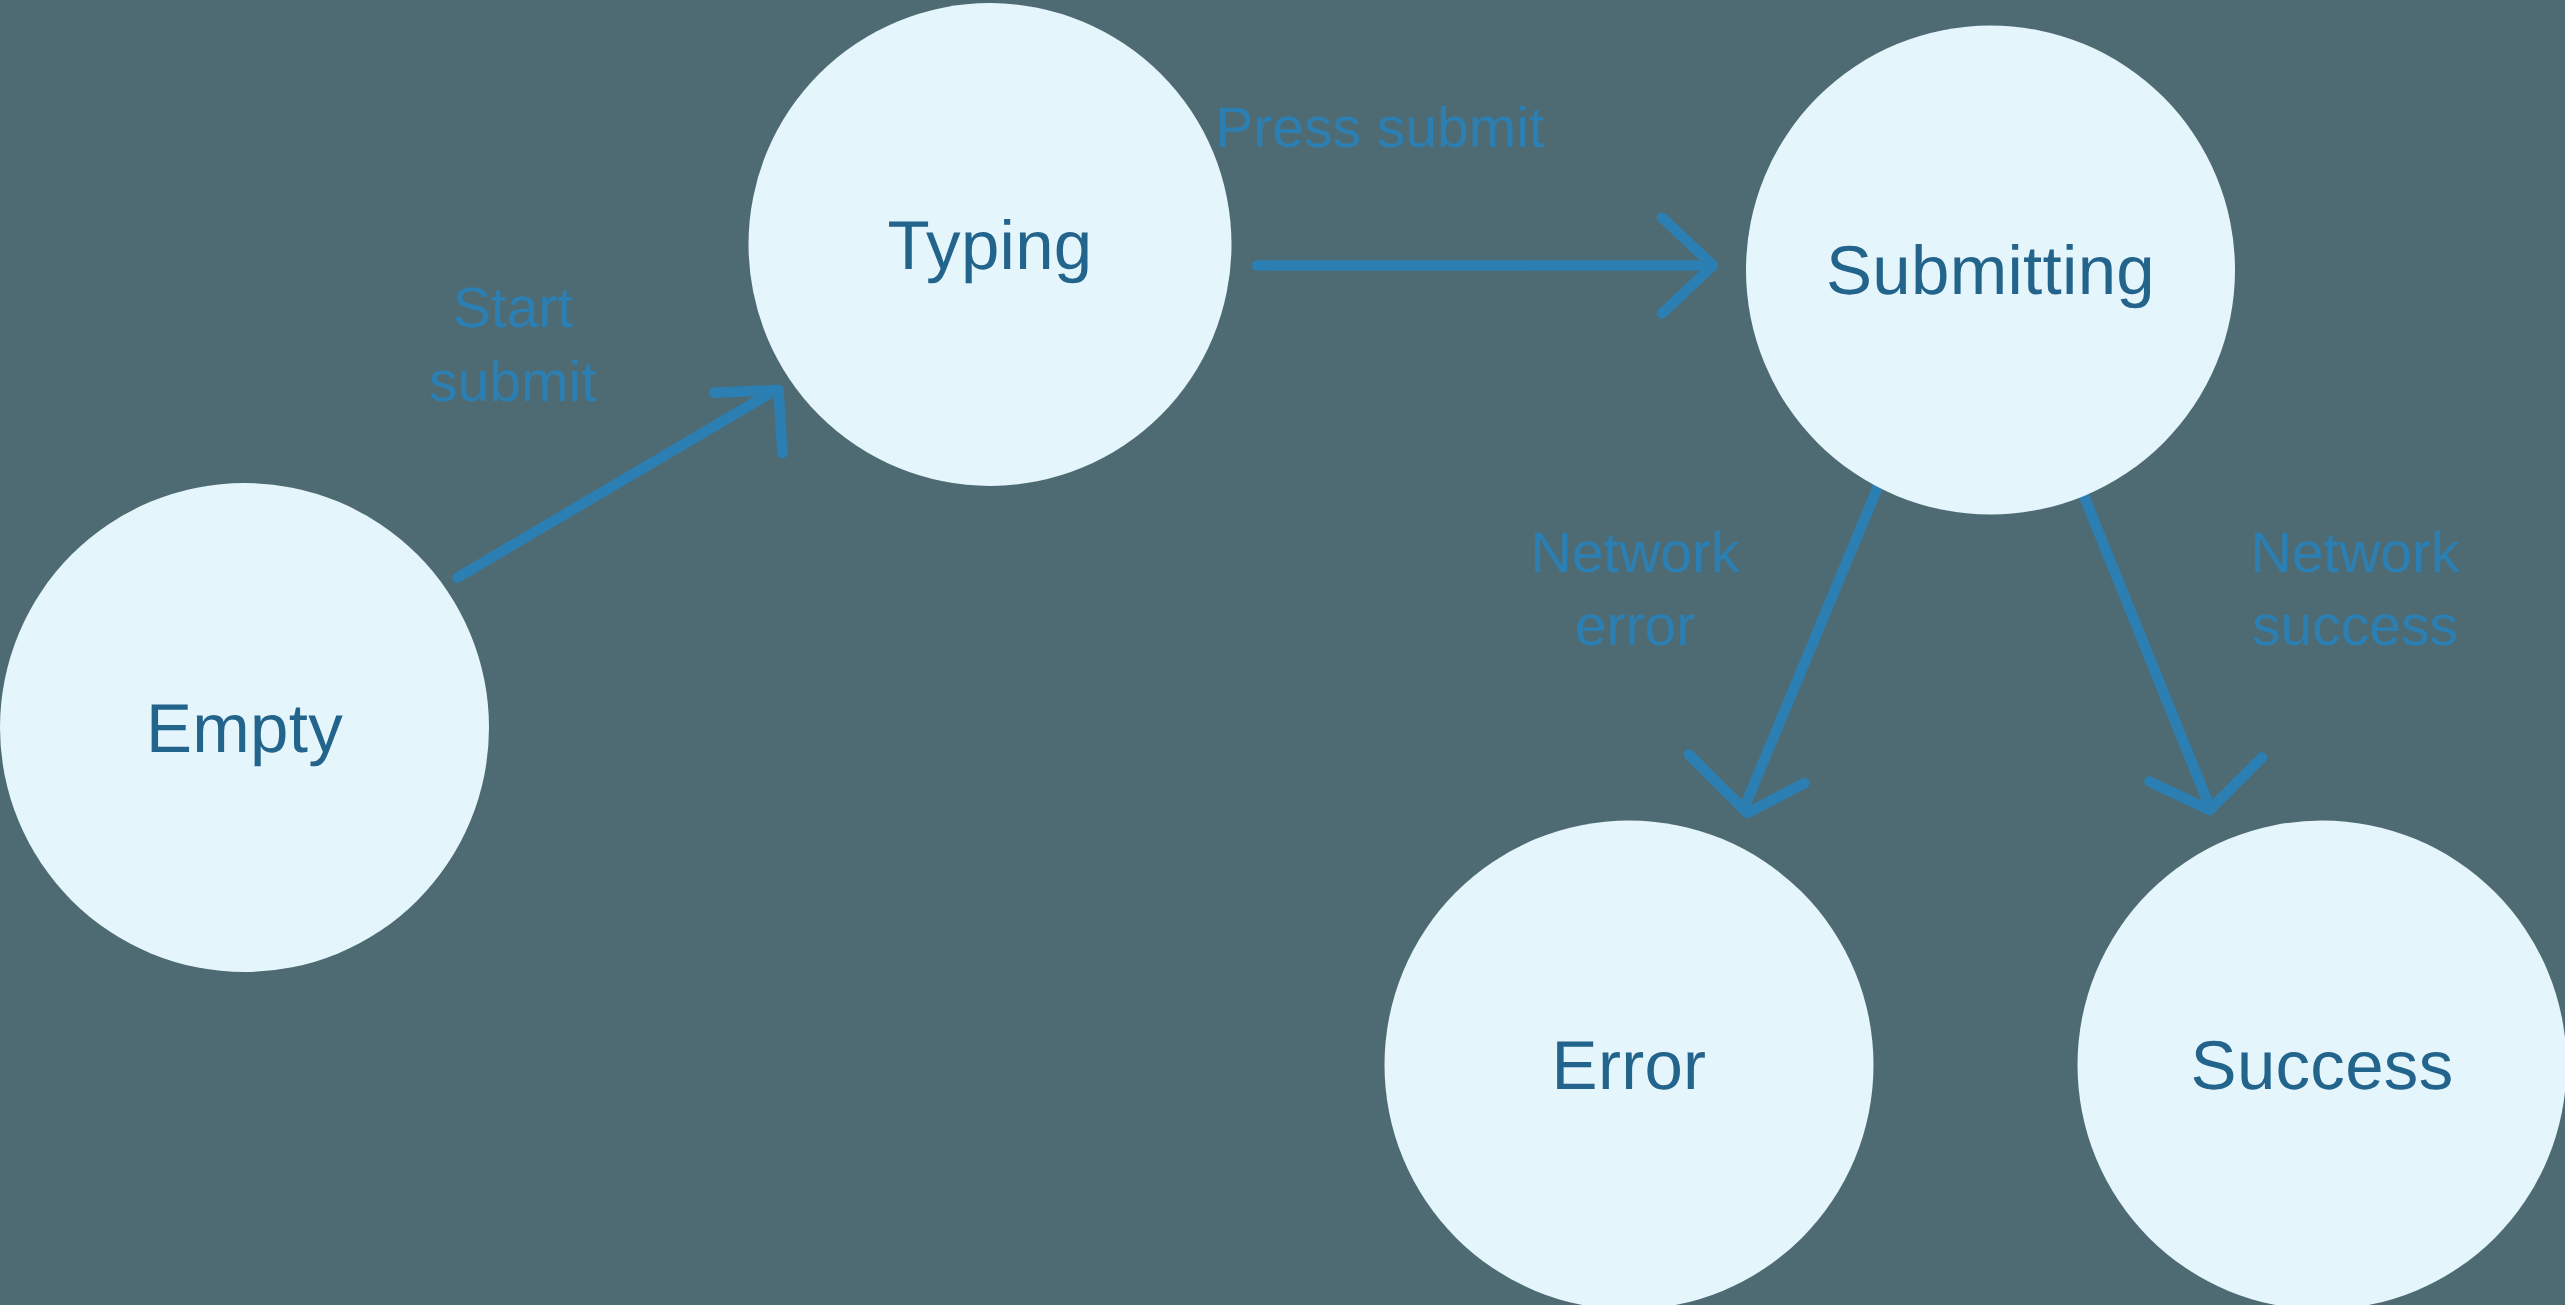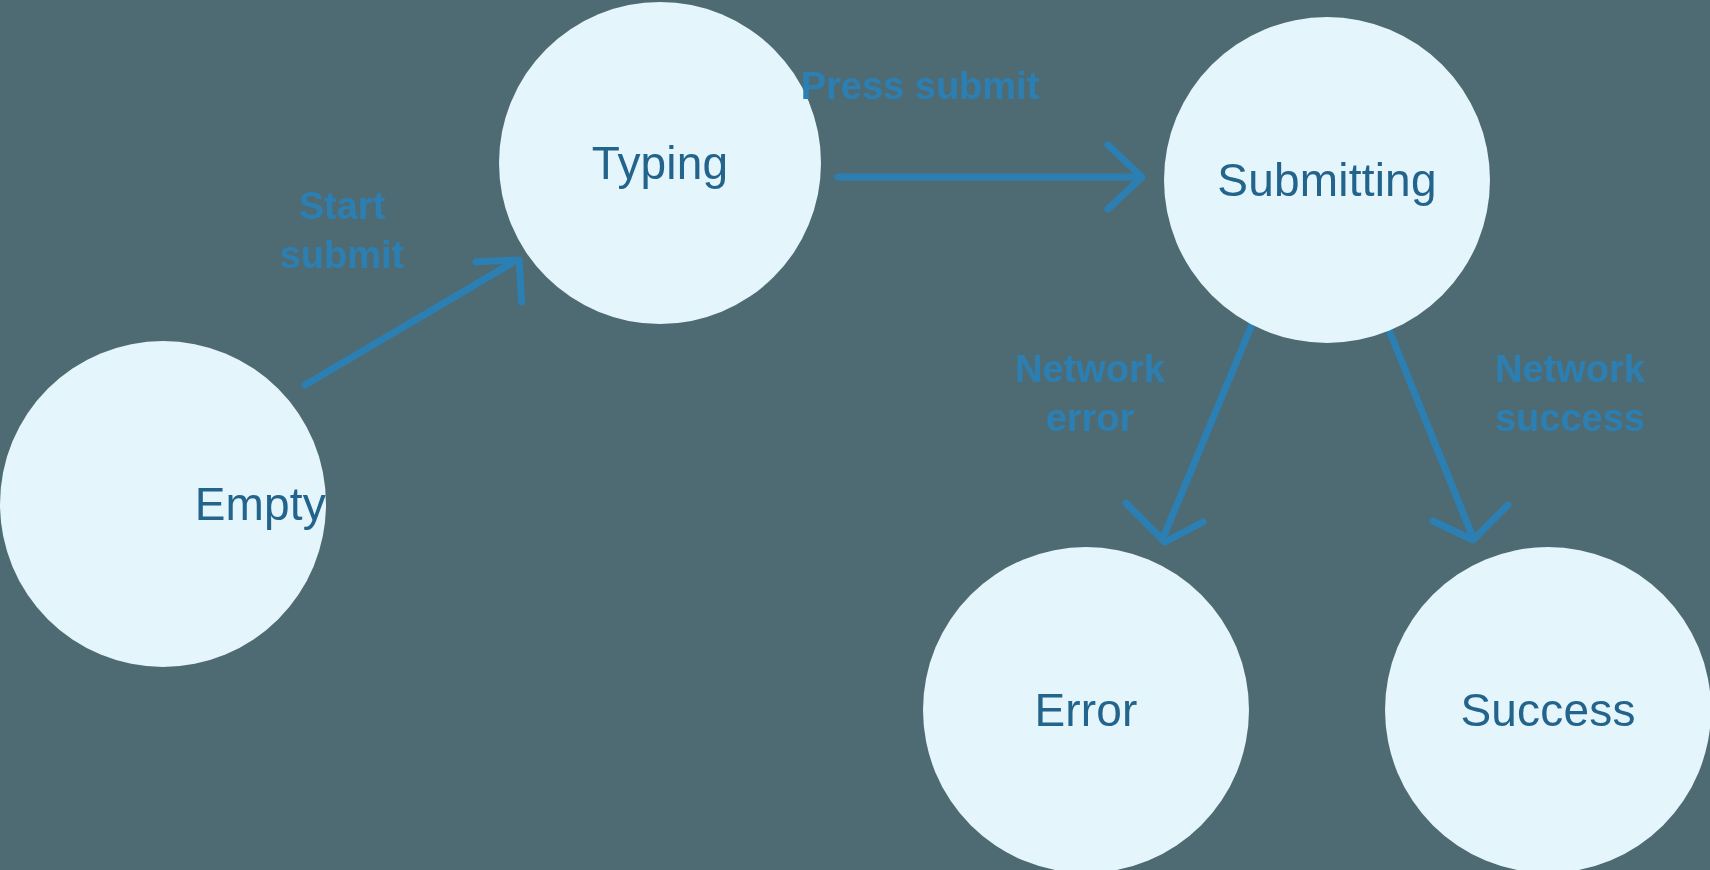--- a/index.html
+++ b/index.html
@@ -39,21 +39,21 @@
     font-weight: 400;
     letter-spacing: 0.2px;
     line-height: 1;
     white-space: nowrap;
     text-align: center;
   }
   .edge-label {
     position: absolute;
     color: #2c7fb2;
     font-size: 38px;
-    font-weight: 700;
+    font-weight: 400;
     line-height: 1.28;
     text-align: center;
     white-space: pre-line;
     pointer-events: none;
   }
   .edge-label.two-line {
     line-height: 1.3;
   }
 </style>
 </head>
@@ -77,21 +77,21 @@
       <line x1="1253" y1="322" x2="1163" y2="538" stroke="#2c7fb2" stroke-width="7" stroke-linecap="round"></line>
       <polyline points="1126,503 1165,542 1203,522" fill="none" stroke="#2c7fb2" stroke-width="7" stroke-linecap="round" stroke-linejoin="round"></polyline>
     </g>
 
     <g>
       <line x1="1387" y1="325" x2="1472" y2="535" stroke="#2c7fb2" stroke-width="7" stroke-linecap="round"></line>
       <polyline points="1433,521 1473,540 1508,505" fill="none" stroke="#2c7fb2" stroke-width="7" stroke-linecap="round" stroke-linejoin="round"></polyline>
     </g>
   </svg>
 
-  <div class="state-node" style="left:0px; top:341px; width:326px; height:326px;justify-content:flex-end;">
+  <div class="state-node" style="left:0px; top:322px; width:326px; height:326px;">
     <span class="state-label">Empty</span>
   </div>
 
   <div class="state-node" style="left:499px; top:2px; width:322px; height:322px;">
     <span class="state-label">Typing</span>
   </div>
 
   <div class="state-node" style="left:1164px; top:17px; width:326px; height:326px;">
     <span class="state-label">Submitting</span>
   </div>

